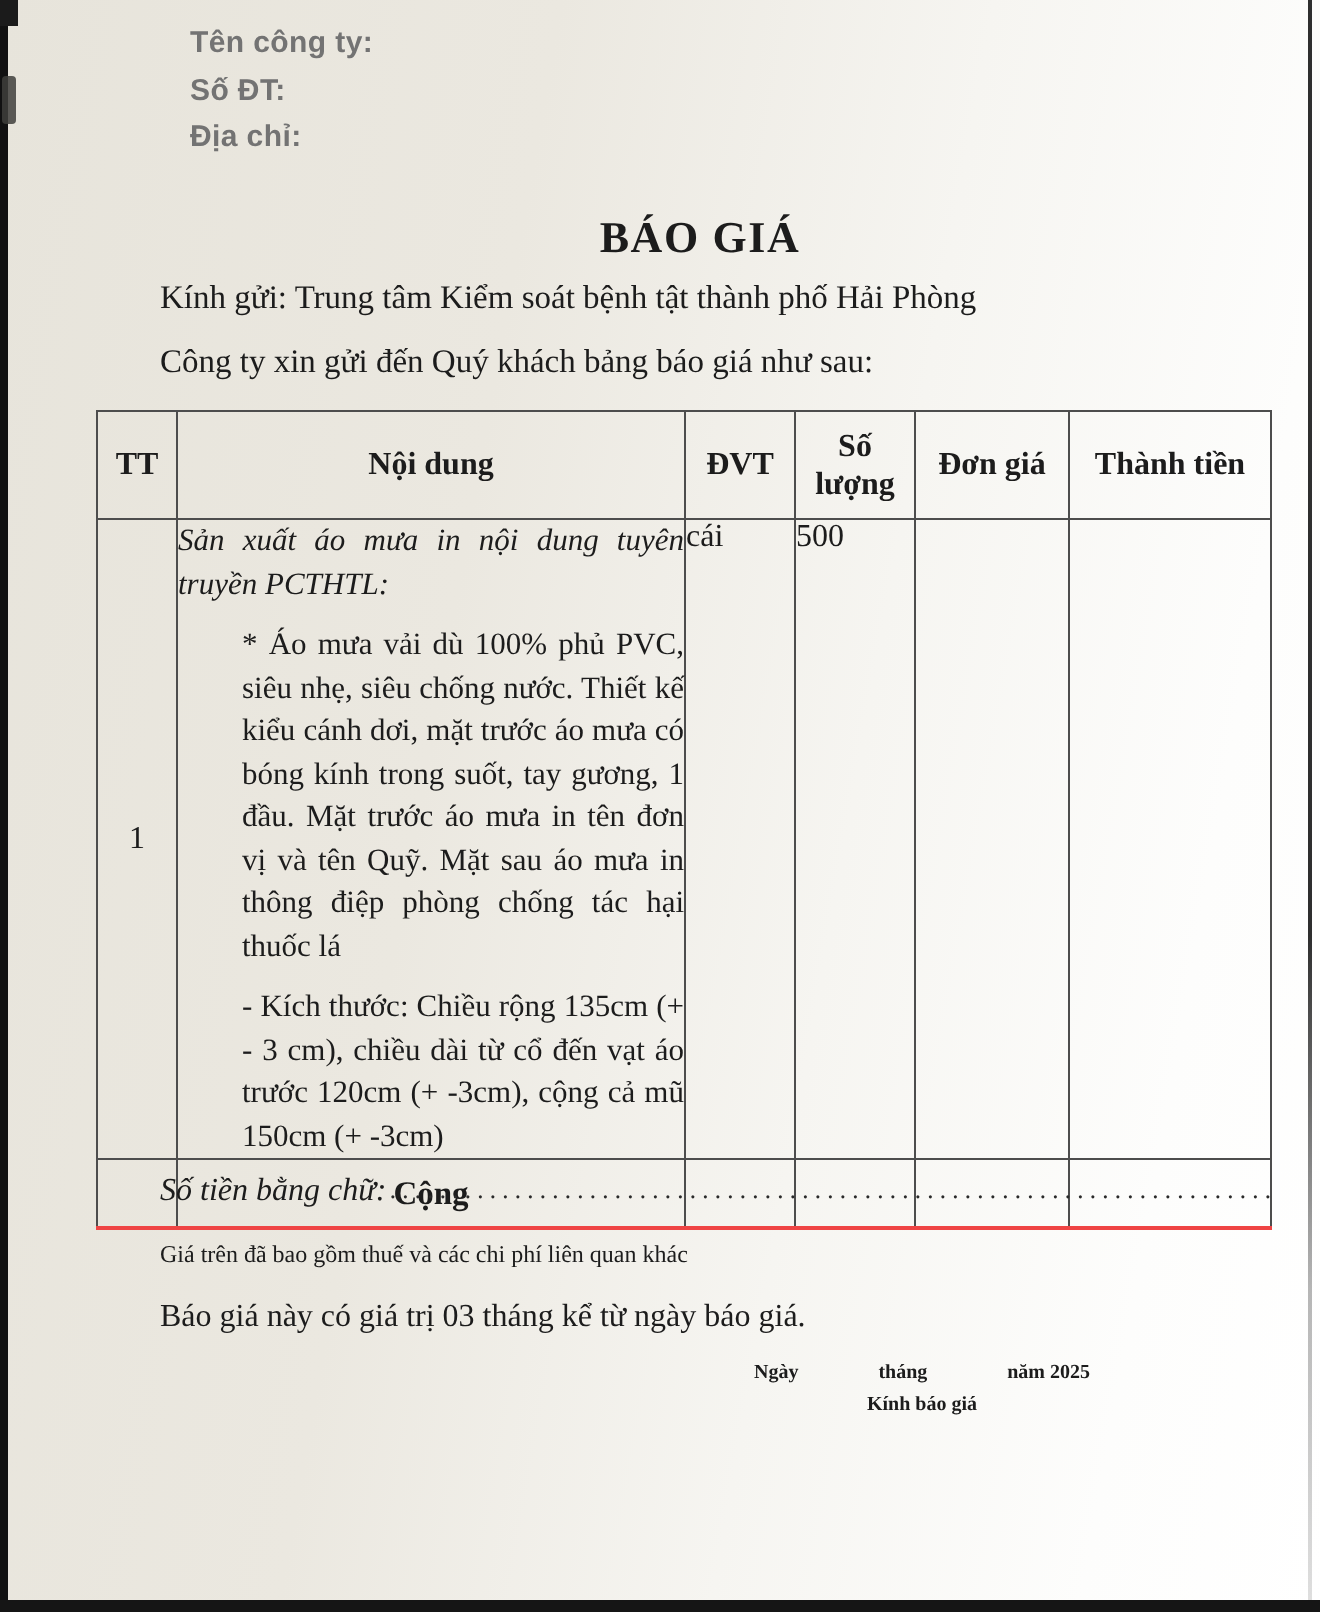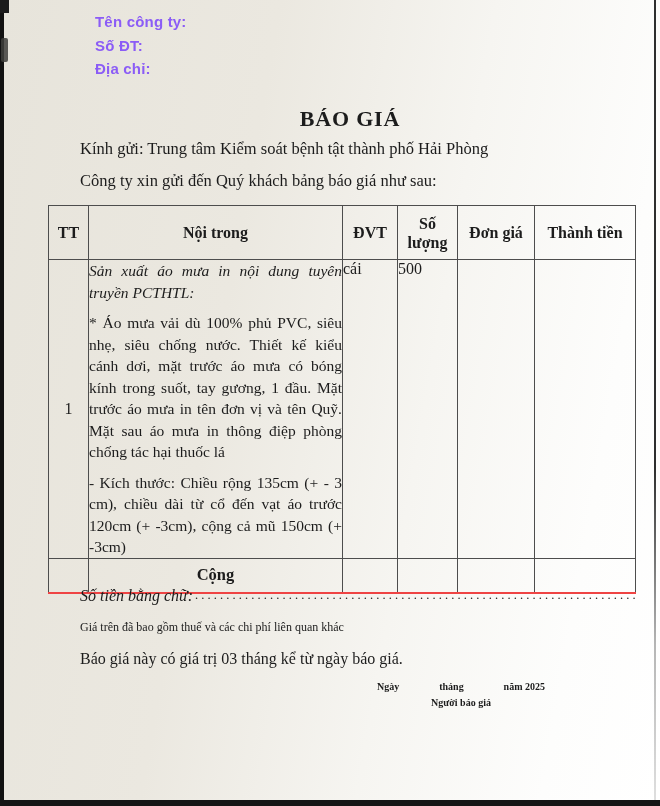--- a/index.html
+++ b/index.html
@@ -13,42 +13,42 @@
   .edge-left   { position:absolute; left:0; top:0; width:4px; height:806px; background:#111; }
   .edge-bottom { position:absolute; left:0; top:800px; width:660px; height:6px; background:#151515; }
   .corner-tl   { position:absolute; left:0; top:0; width:9px; height:13px; background:#1b1b1b; }
   .smudge      { position:absolute; left:1px; top:38px; width:7px; height:24px; background:#403f3c; border-radius:2px; opacity:.85; }
   .scan-line   { position:absolute; left:654px; top:0; width:2px; height:806px;
                  background:linear-gradient(#2e2e2e 0%, #2e2e2e 58%, rgba(46,46,46,.35) 80%, rgba(46,46,46,.15) 100%); }
 
   
   .company-block { position:absolute; left:95px; top:10px;
     font-family:"Liberation Sans", sans-serif; font-weight:bold;
-    font-size:15px; line-height:23.5px; letter-spacing:.2px; color:#8b5cf6; }
+    font-size:15px; line-height:23.5px; letter-spacing:.2px; color:#737373; }
 
   .doc-title { position:absolute; left:60px; width:580px; top:106px; text-align:center;
     font-size:22px; font-weight:bold; letter-spacing:.8px; }
 
   .greeting { position:absolute; left:80px; top:139px; font-size:16.5px; }
   .intro    { position:absolute; left:80px; top:171px; font-size:16.5px; }
 
   
   table.quote { position:absolute; left:48px; top:205px; width:587px;
     border-collapse:collapse; table-layout:fixed; }
   table.quote th, table.quote td { border:1px solid #4d4d4d; padding:0; }
   table.quote thead th { height:49px; font-size:16px; font-weight:bold; text-align:center;
     vertical-align:middle; line-height:19px; padding:2px 2px; }
   .col-tt { width:40px; } .col-nd { width:254px; } .col-dvt { width:55px; }
   .col-sl { width:60px; } .col-dg { width:77px; } .col-tt2 { width:101px; }
 
   td.cell-tt { text-align:center; vertical-align:middle; font-size:16px; }
   td.cell-content { vertical-align:top; padding:6px 10px 4px 10px; text-align:justify;
     font-size:15.5px; line-height:21.5px; height:277px; }
   td.cell-content p { margin:0; }
-  td.cell-content p + p { margin-top:9px; }
+  td.cell-content p + p { margin-top:9px;margin-left:32px; }
   td.cell-content p.italic { font-style:italic; }
   td.cell-dvt, td.cell-sl { vertical-align:top; text-align:left; padding-top:8px; font-size:16px; }
 
   tr.total-row td { height:33px; }
   td.cell-total-label { text-align:center; font-weight:bold; font-size:16.5px; vertical-align:middle; }
   table.quote tr:last-child td { border-bottom:2px solid #ef4444; }
 
   
   .amount-line { position:absolute; left:80px; top:587px; width:558px;
     display:flex; align-items:flex-start; font-size:16px; font-style:italic; }
@@ -88,21 +88,21 @@
     <col class="col-tt">
       <col class="col-nd">
       <col class="col-dvt">
     <col class="col-sl">
       <col class="col-dg">
       <col class="col-tt2">
   </colgroup>
   <thead>
     <tr>
       <th>TT</th>
-      <th>Nội trong</th>
+      <th>Nội dung</th>
       <th>ĐVT</th>
       <th>Số lượng</th>
       <th>Đơn giá</th>
       <th>Thành tiền</th>
     </tr>
   </thead>
   <tbody>
     <tr>
       <td class="cell-tt">1</td>
       <td class="cell-content">
@@ -133,14 +133,14 @@
 
 <div class="note-1">Giá trên đã bao gồm thuế và các chi phí liên quan khác</div>
 <div class="note-2">Báo giá này có giá trị 03 tháng kể từ ngày báo giá.</div>
 
 <div class="sign-block">
   <div class="sign-date">
     <span>Ngày</span>
     <span>tháng</span>
     <span>năm 2025</span>
   </div>
-  <div class="sign-who">Người báo giá</div>
+  <div class="sign-who">Kính báo giá</div>
 </div>
 
 </body></html>

